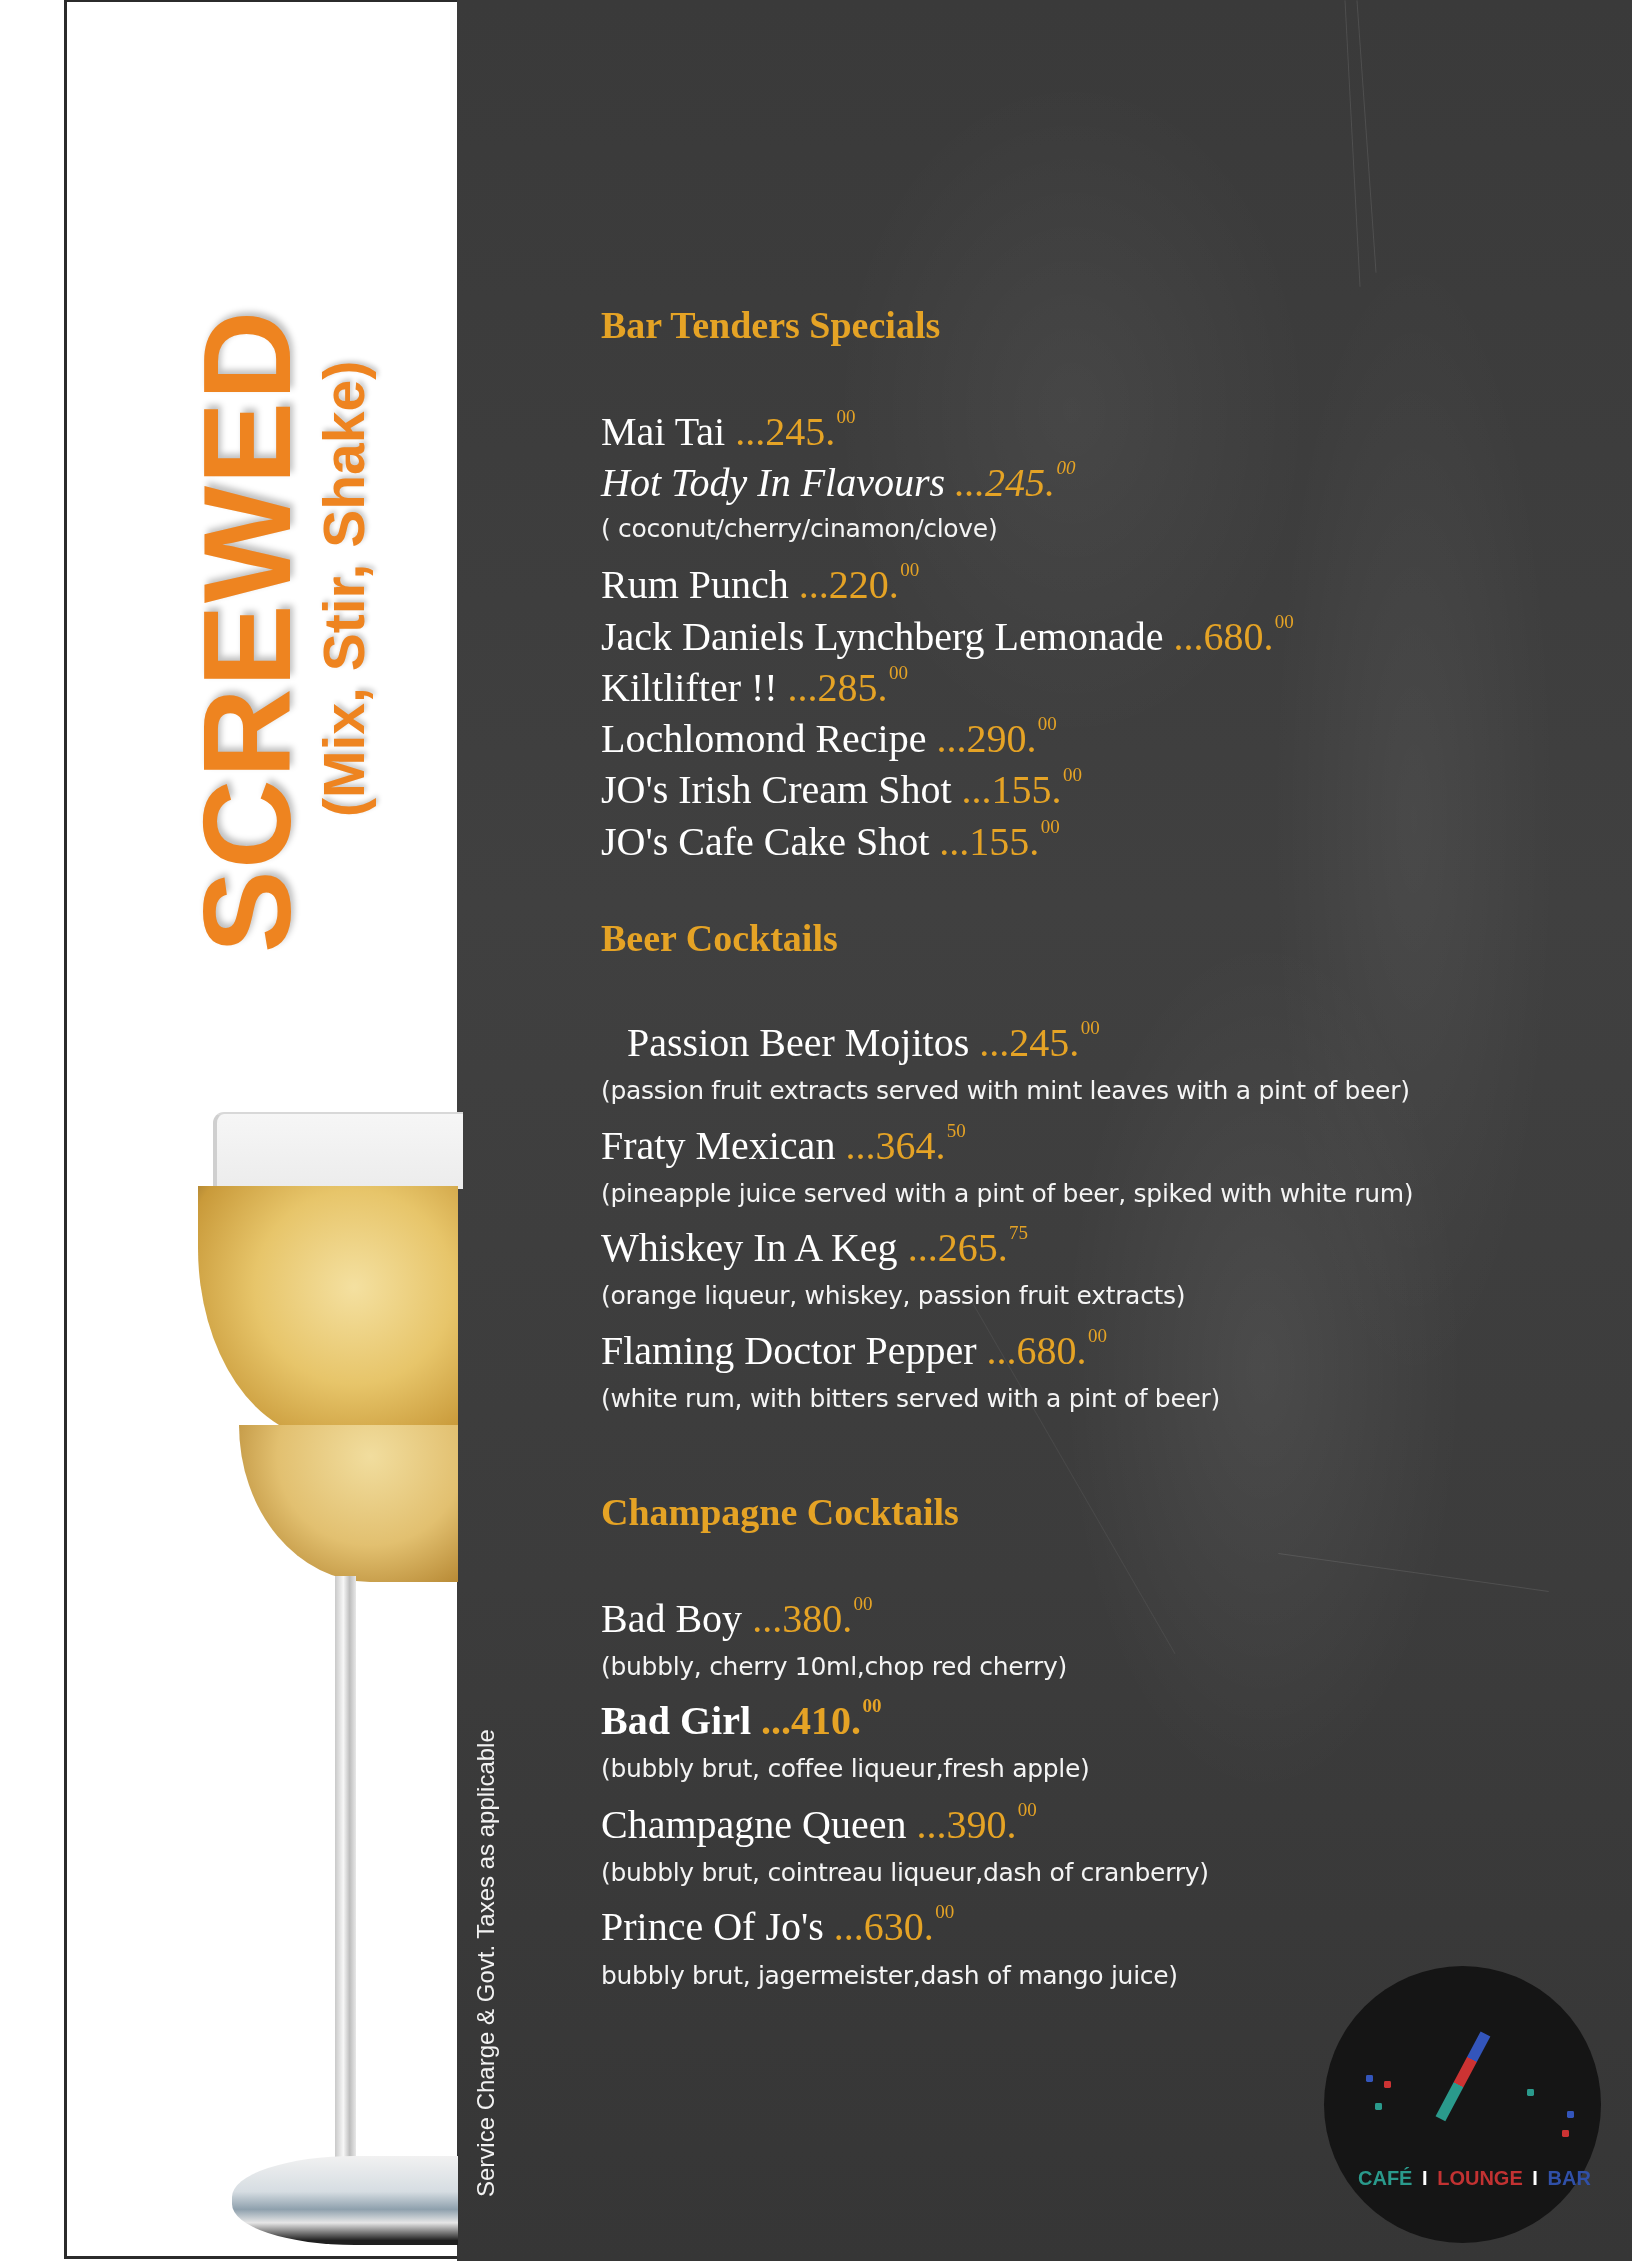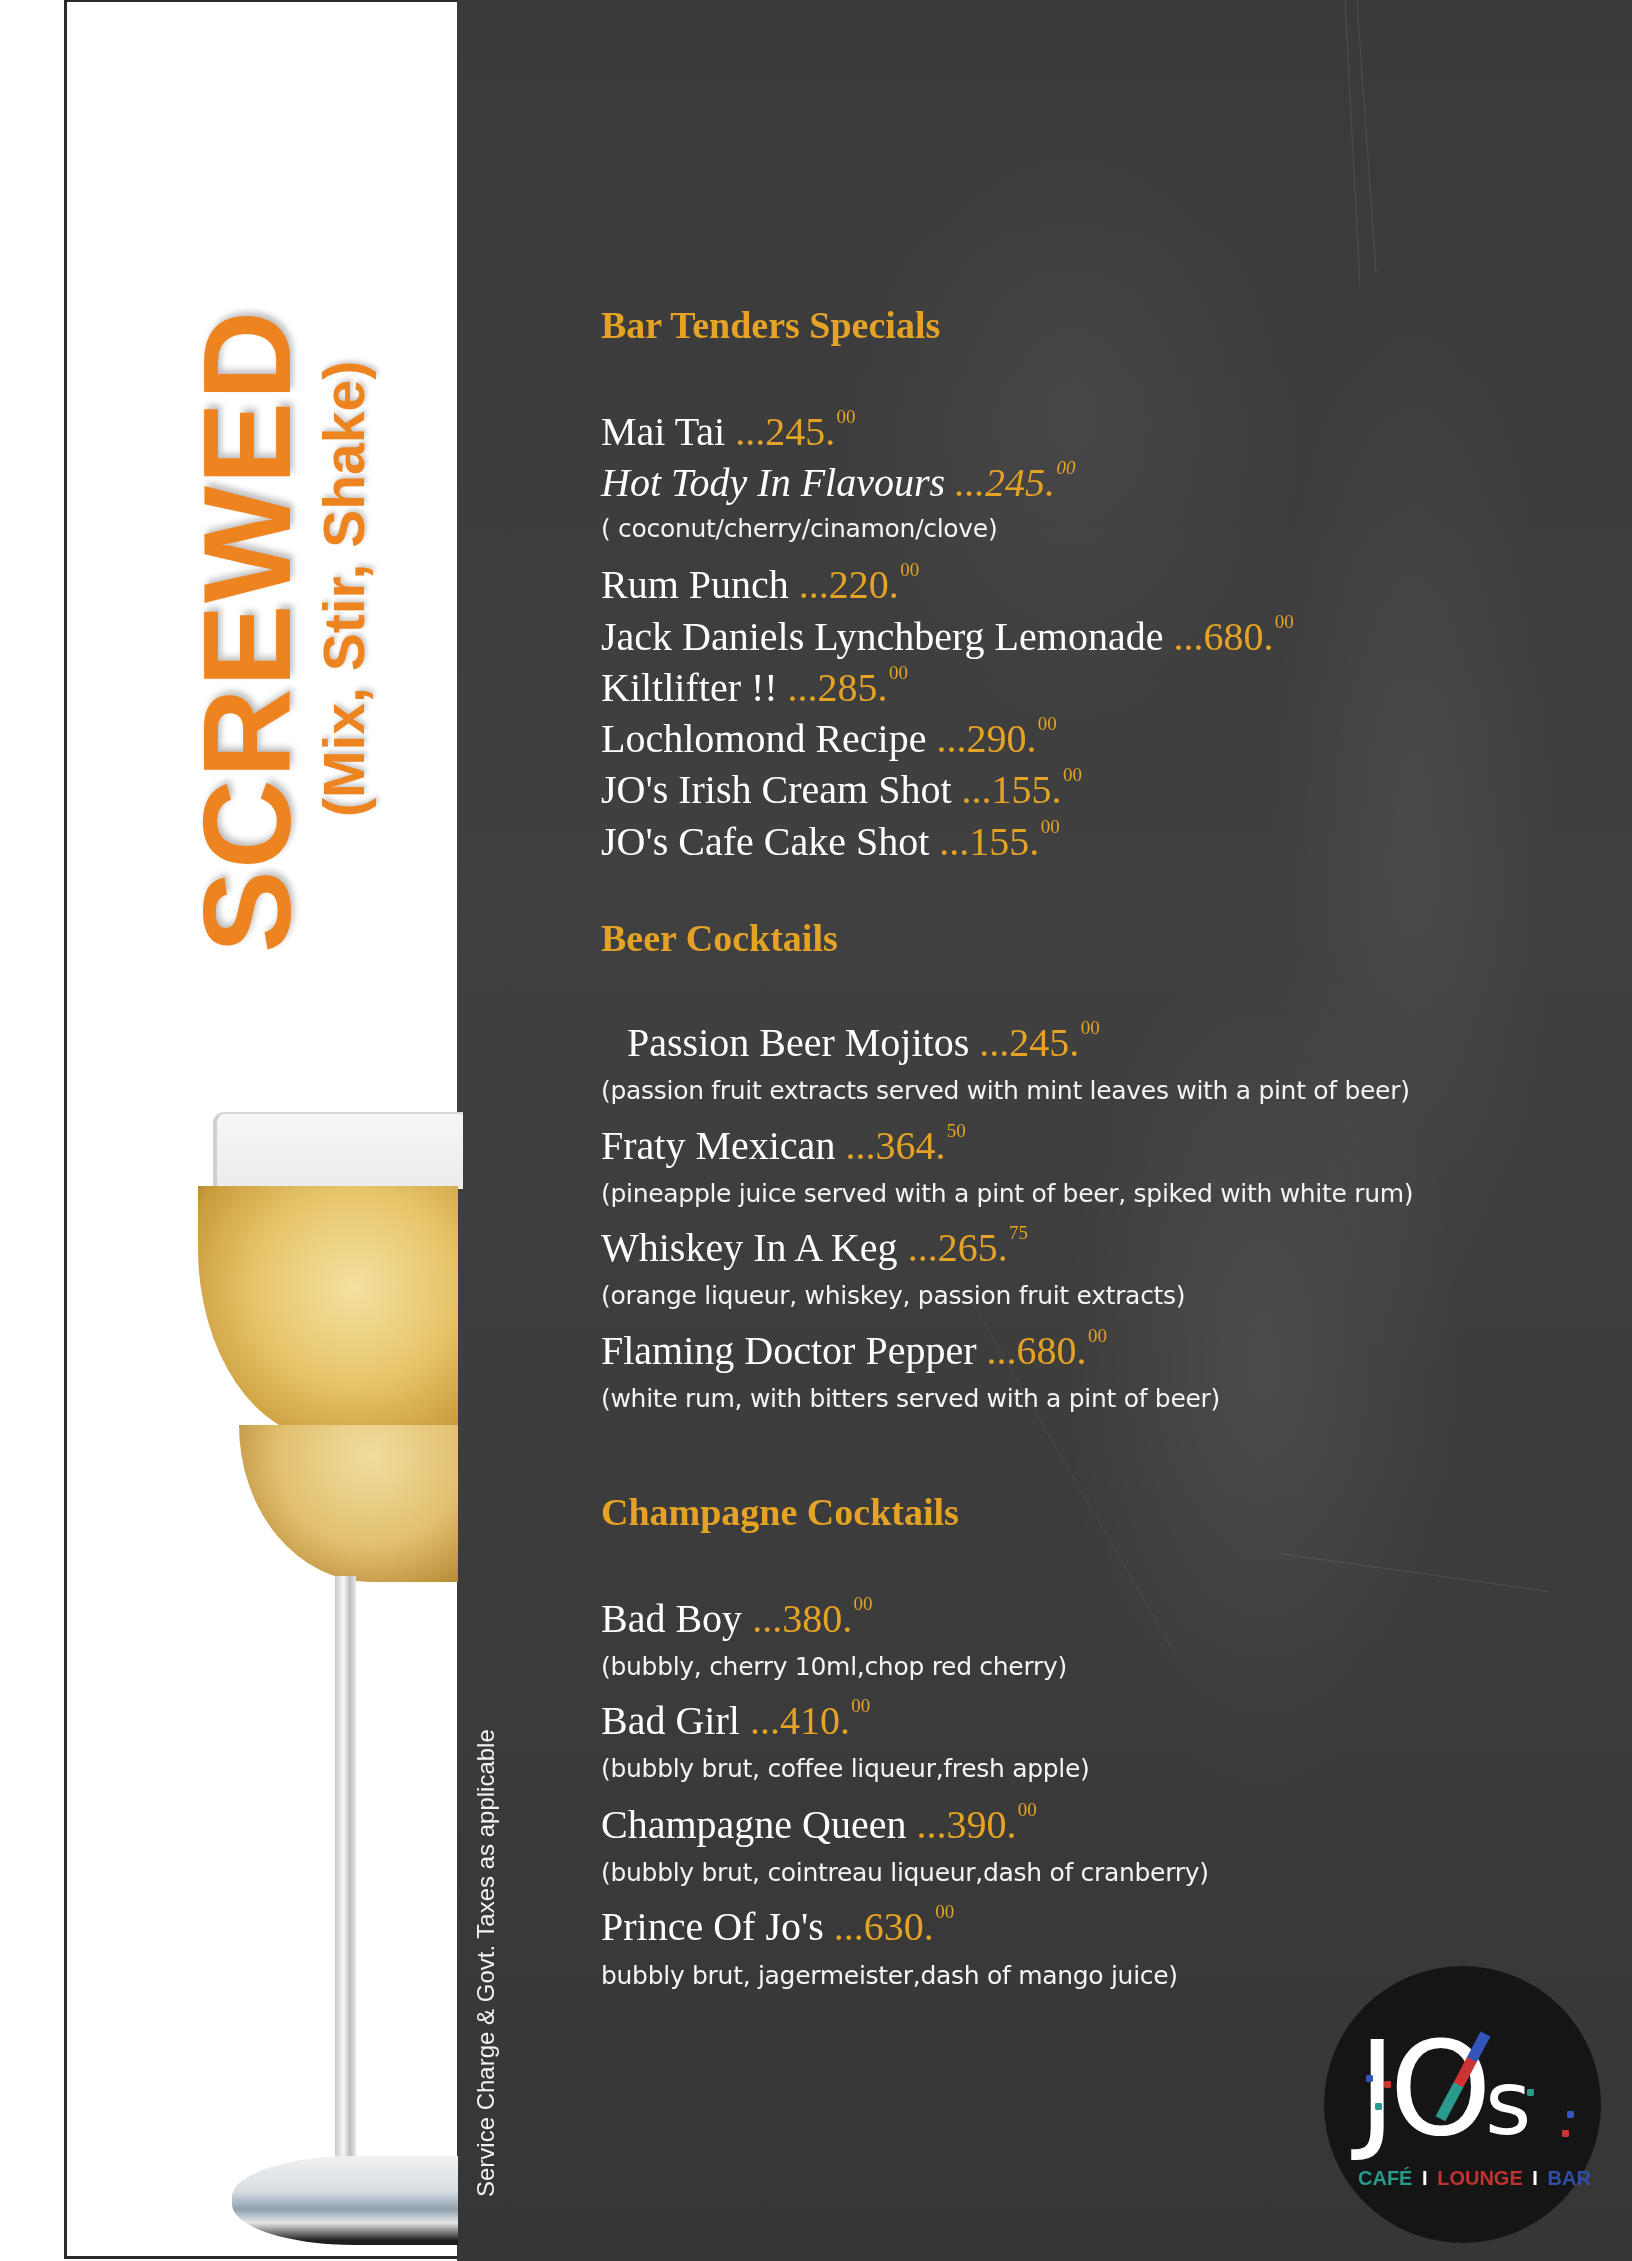--- a/index.html
+++ b/index.html
@@ -142,41 +142,38 @@
     </div>
     <div class="desc" style="top:1386px;">(white rum, with bitters served with a pint of beer)</div>
 
     <div class="section-heading" style="top:1493px;">Champagne Cocktails</div>
 
     <div class="item" style="top:1594px;">
       <span>Bad Boy</span>
       <span class="dots">...</span><span class="price">380.</span><span class="cents">00</span>
     </div>
     <div class="desc" style="top:1654px;">(bubbly, cherry 10ml,chop red cherry)</div>
-    <div class="item" style="top:1696px;">
+    <div class="item" style="top:1696px;font-weight:bold;">
       <span>Bad Girl</span>
       <span class="dots">...</span><span class="price">410.</span><span class="cents">00</span>
     </div>
     <div class="desc" style="top:1756px;">(bubbly brut, coffee liqueur,fresh apple)</div>
     <div class="item" style="top:1800px;">
       <span>Champagne Queen</span>
       <span class="dots">...</span><span class="price">390.</span><span class="cents">00</span>
     </div>
     <div class="desc" style="top:1860px;">(bubbly brut, cointreau liqueur,dash of cranberry)</div>
     <div class="item" style="top:1902px;">
       <span>Prince Of Jo's</span>
       <span class="dots">...</span><span class="price">630.</span><span class="cents">00</span>
     </div>
     <div class="desc" style="top:1963px;">bubbly brut, jagermeister,dash of mango juice)</div>
   </div>
 
   <div class="logo">
-    <div class="logo-word">
-      <span>JO</span><span class="s">s</span>
-    </div>
     <div class="logo-slash"></div>
     <div class="logo-dot" style="left:42px;top:109px;background:#3355bb;"></div>
     <div class="logo-dot" style="left:60px;top:115px;background:#cc3333;"></div>
     <div class="logo-dot" style="left:51px;top:137px;background:#2a9a8c;"></div>
     <div class="logo-dot" style="left:203px;top:123px;background:#2a9a8c;"></div>
     <div class="logo-dot" style="left:243px;top:145px;background:#3355bb;"></div>
     <div class="logo-dot" style="left:238px;top:164px;background:#cc3333;"></div>
     <div class="logo-tag">
       <span class="cafe">CAFÉ</span><span class="sep">I</span><span class="lounge">LOUNGE</span><span class="sep">I</span><span class="bar">BAR</span>
     </div>

